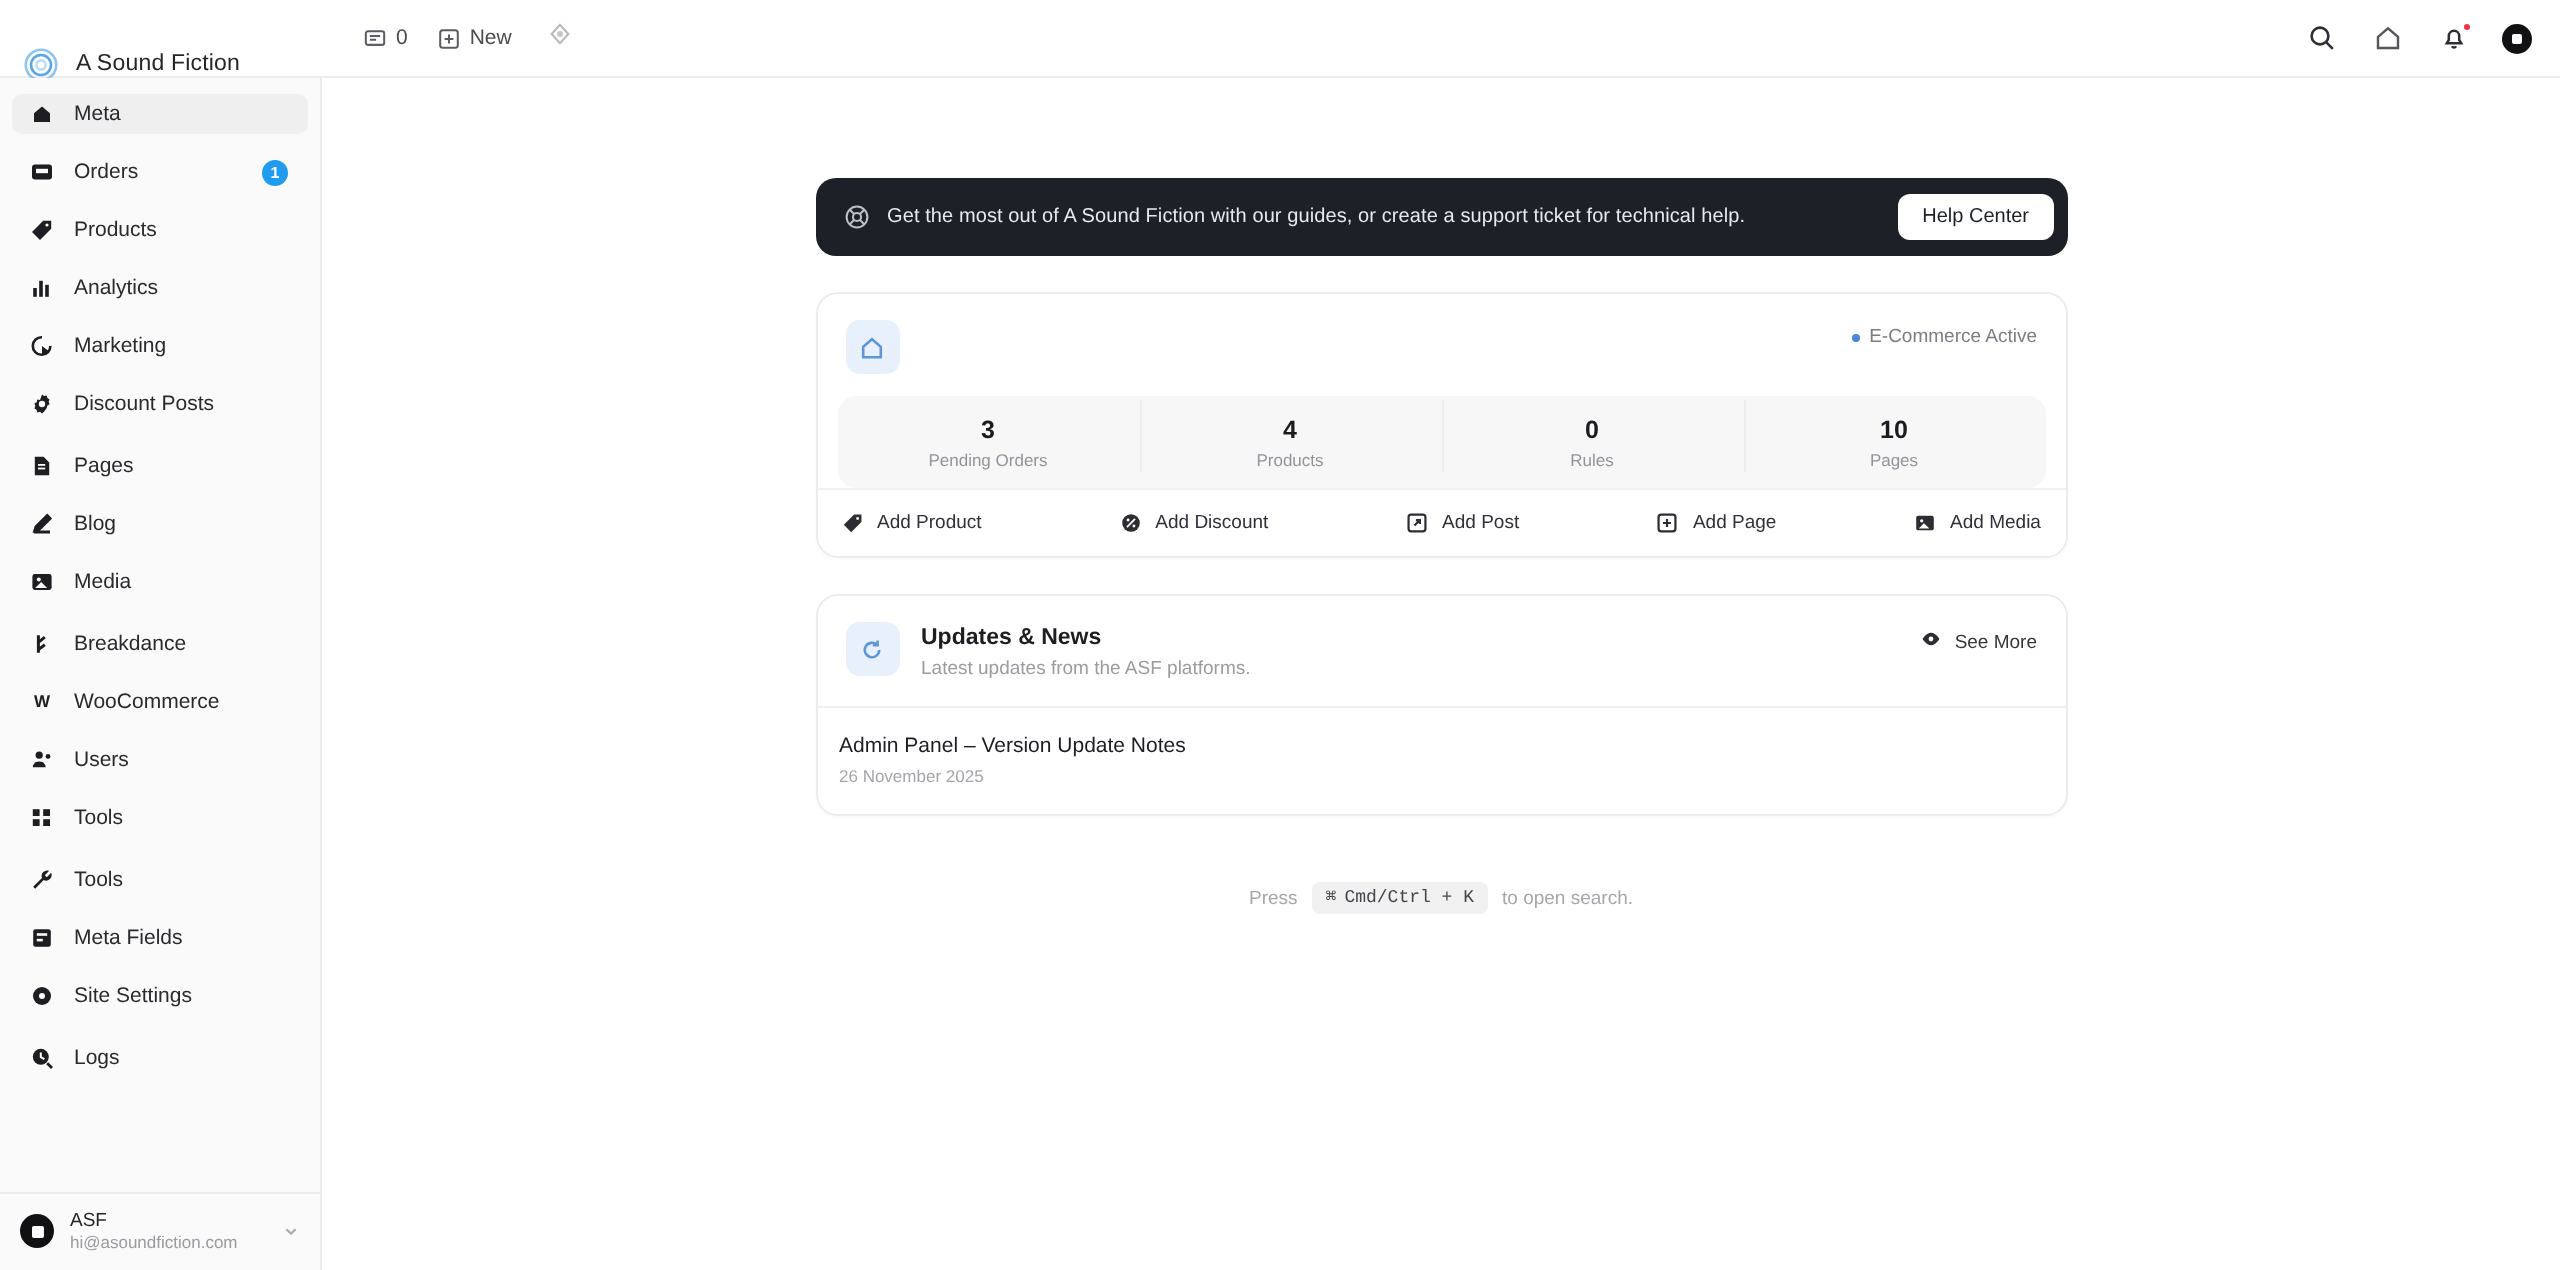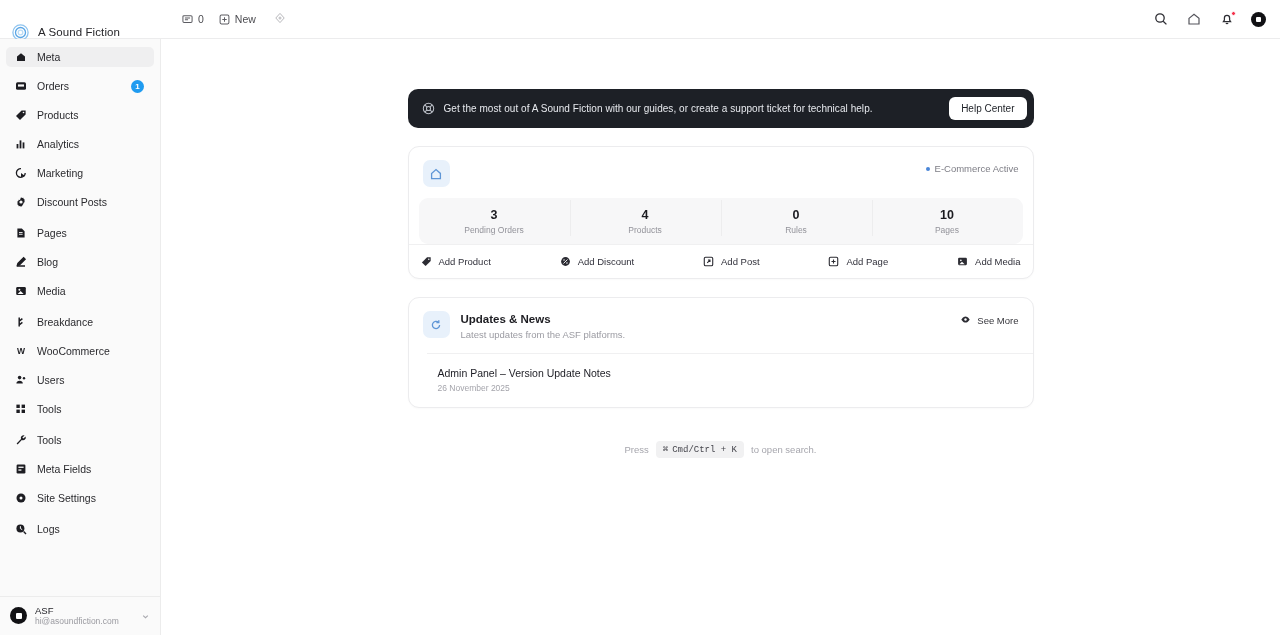--- a/index.html
+++ b/index.html
@@ -151,21 +151,21 @@
   
   .actions {
     display: flex; align-items: center; justify-content: space-between;
     border-top: 1px solid #f0f0f1;
     padding: 11px 12px 11px 12px;
   }
   .action { display: flex; align-items: center; gap: 7px; font-size: 9.5px; color: #30303a; }
   .action svg { display: block; }
 
   
-  .news-body { border-top: 1px solid #f0f0f1; padding: 12px 14px 14px 11px; margin-left: 18px; }
+  .news-body { border-top: 1px solid #f0f0f1; padding: 12px 14px 14px 11px; }
   .news-title { font-size: 10.5px; color: #1d1d24; line-height: 1.4; }
   .news-date { font-size: 8.5px; color: #a4a4ab; margin-top: 3px; }
 
   
   .hint {
     display: flex; align-items: center; justify-content: center; gap: 7px;
     margin-top: 33px; font-size: 9.5px; color: #a6a6ad;
   }
   .kbd {
     background: #f1f1f2; border-radius: 4px;

